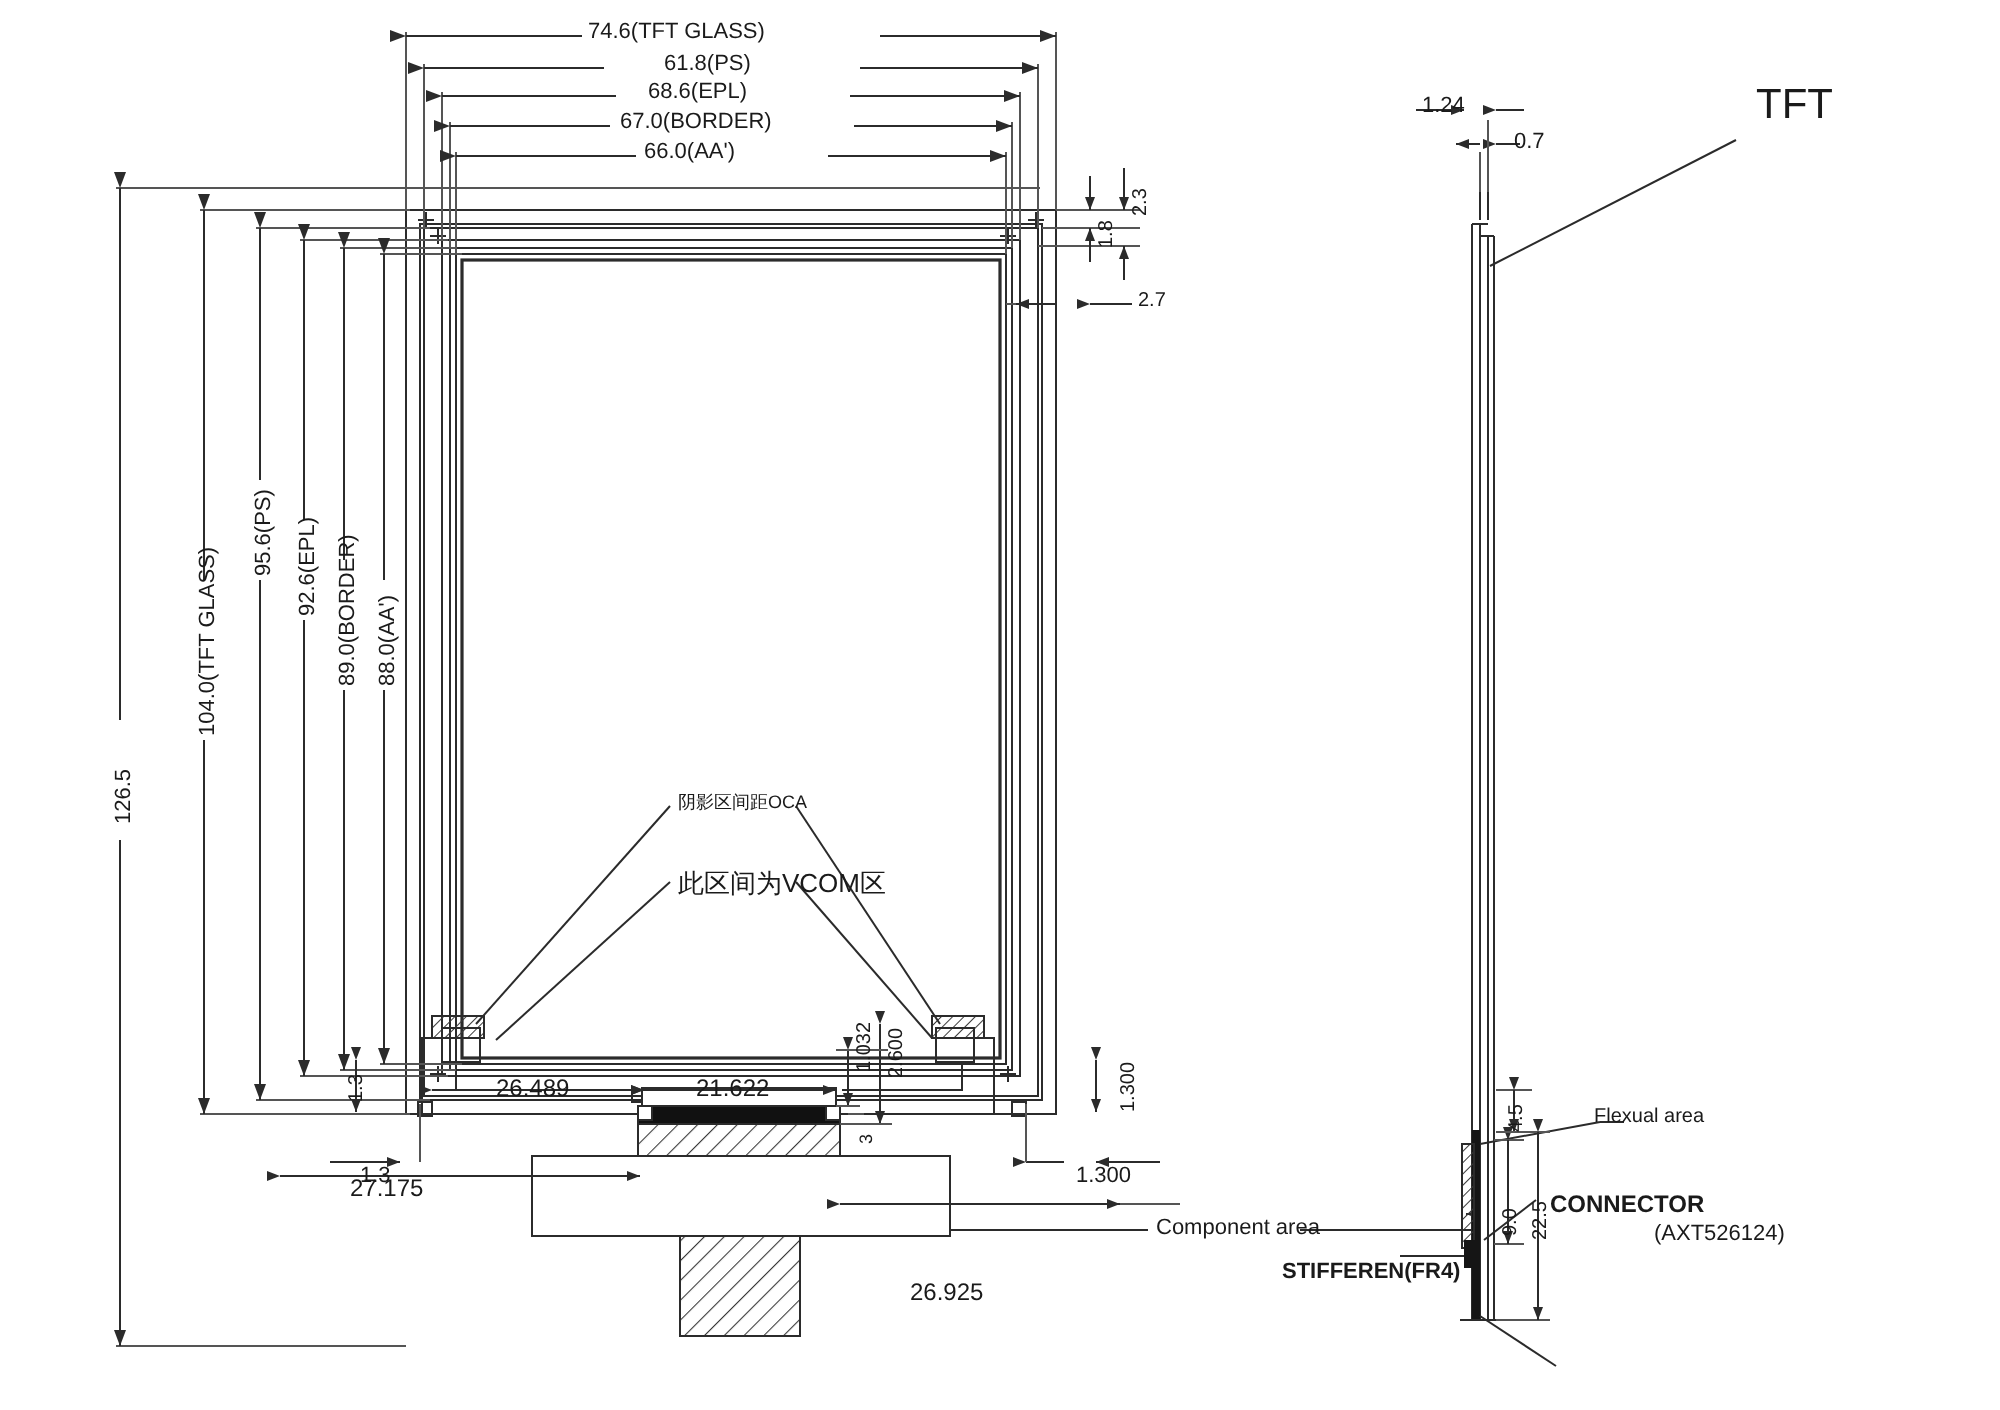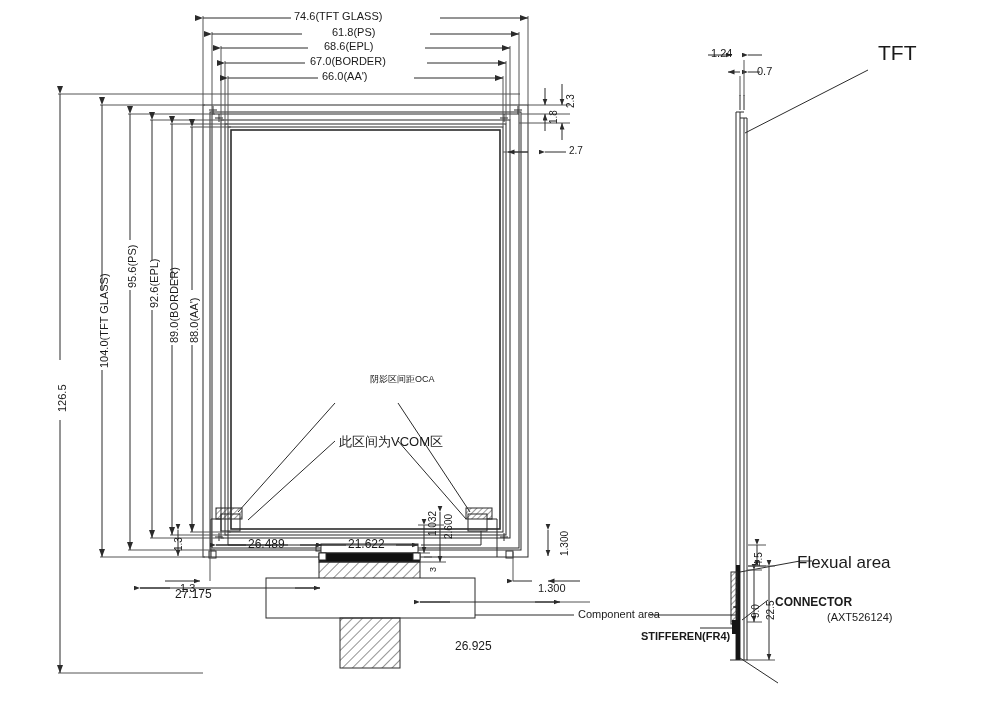--- a/index.html
+++ b/index.html
@@ -276,21 +276,21 @@
 <div class="lbl vert" style="left:99px;top:368px;font-size:11px;">104.0(TFT GLASS)</div>
 <div class="lbl vert" style="left:127px;top:288px;font-size:11px;">95.6(PS)</div>
 <div class="lbl vert" style="left:149px;top:308px;font-size:11px;">92.6(EPL)</div>
 <div class="lbl vert" style="left:169px;top:343px;font-size:11px;">89.0(BORDER)</div>
 <div class="lbl vert" style="left:189px;top:343px;font-size:11px;">88.0(AA')</div>
 
 <div class="lbl vert" style="left:566px;top:108px;font-size:10px;">2.3</div>
 <div class="lbl vert" style="left:549px;top:124px;font-size:10px;">1.8</div>
 <div class="lbl" style="left:569px;top:146px;font-size:10px;">2.7</div>
 
-<div class="lbl" style="left:339px;top:375px;font-size:9px;margin-left:31px;">阴影区间距OCA</div>
+<div class="lbl" style="left:339px;top:397px;font-size:9px;">阴影区间距OCA</div>
 <div class="lbl" style="left:339px;top:435px;font-size:13px;">此区间为VCOM区</div>
 <div class="lbl" style="left:578px;top:609px;font-size:11px;">Component area</div>
 
 <div class="lbl" style="left:248px;top:538px;font-size:12px;">26.489</div>
 <div class="lbl" style="left:348px;top:538px;font-size:12px;">21.622</div>
 <div class="lbl vert" style="left:428px;top:536px;font-size:10px;">1.032</div>
 <div class="lbl vert" style="left:444px;top:539px;font-size:10px;">2.600</div>
 <div class="lbl vert" style="left:174px;top:551px;font-size:10px;">1.3</div>
 <div class="lbl" style="left:180px;top:583px;font-size:11px;">1.3</div>
 <div class="lbl vert" style="left:560px;top:556px;font-size:10px;">1.300</div>
@@ -300,17 +300,17 @@
 <div class="lbl" style="left:455px;top:596px;font-size:12px;margin-top:44px;">26.925</div>
 <div class="lbl vert" style="left:429px;top:572px;font-size:9px;">3</div>
 
 <div class="lbl" style="left:711px;top:48px;font-size:11px;">1.24</div>
 <div class="lbl" style="left:757px;top:66px;font-size:11px;">0.7</div>
 <div class="lbl vert" style="left:754px;top:566px;font-size:10px;">4.5</div>
 <div class="lbl vert" style="left:751px;top:618px;font-size:10px;">9.0</div>
 <div class="lbl vert" style="left:766px;top:620px;font-size:10px;">22.5</div>
 
 <div class="lbl" style="left:878px;top:42px;font-size:21px;">TFT</div>
-<div class="lbl" style="left:797px;top:554px;font-size:17px;">Flexual area</div>
+<div class="lbl" style="left:797px;top:554px;font-size:10px;">Flexual area</div>
 <div class="lbl" style="left:775px;top:596px;font-size:12px;font-weight:bold;">CONNECTOR</div>
 <div class="lbl" style="left:779px;top:612px;font-size:11px;margin-left:48px;">(AXT526124)</div>
 <div class="lbl" style="left:641px;top:631px;font-size:11px;font-weight:bold;">STIFFEREN(FR4)</div>
 <div class="lbl" style="left:771px;top:676px;font-size:20px;margin-top:38px;">FPC</div>
 
 </body></html>

